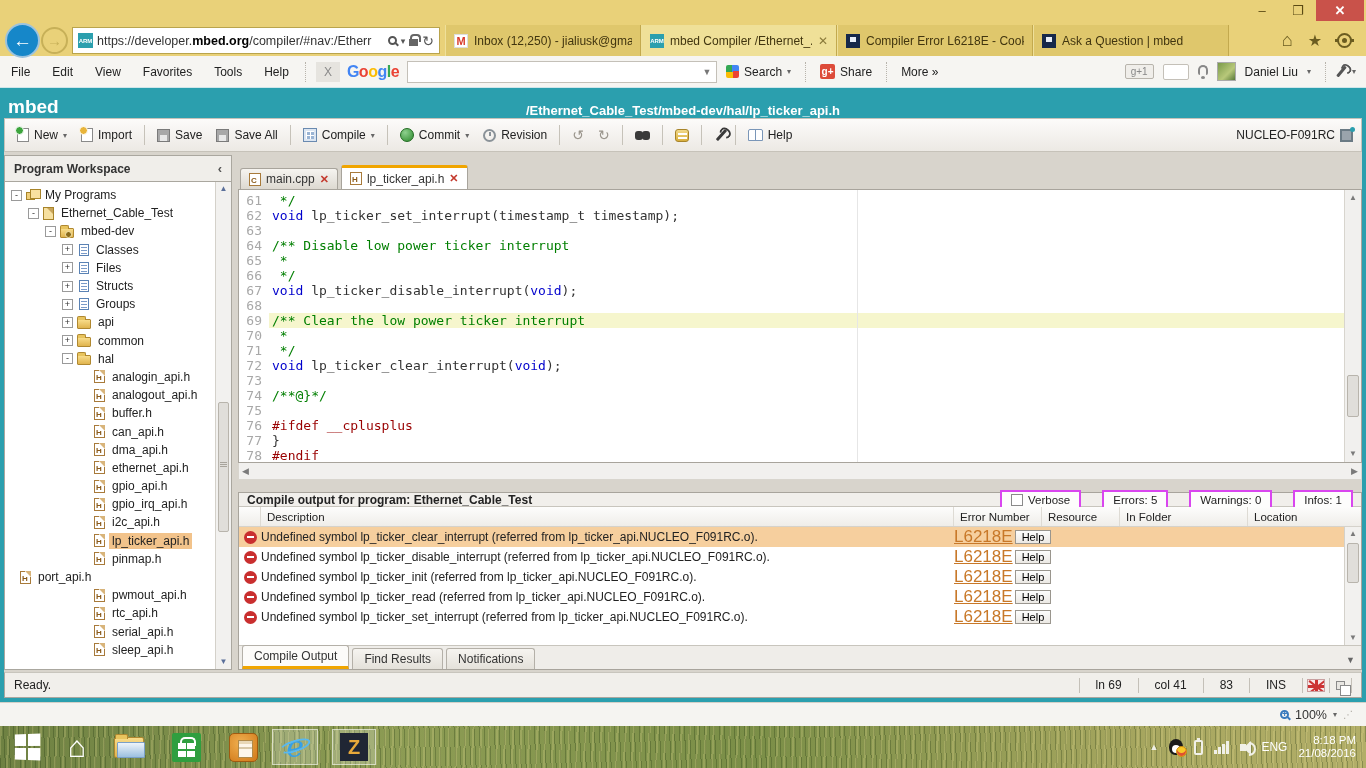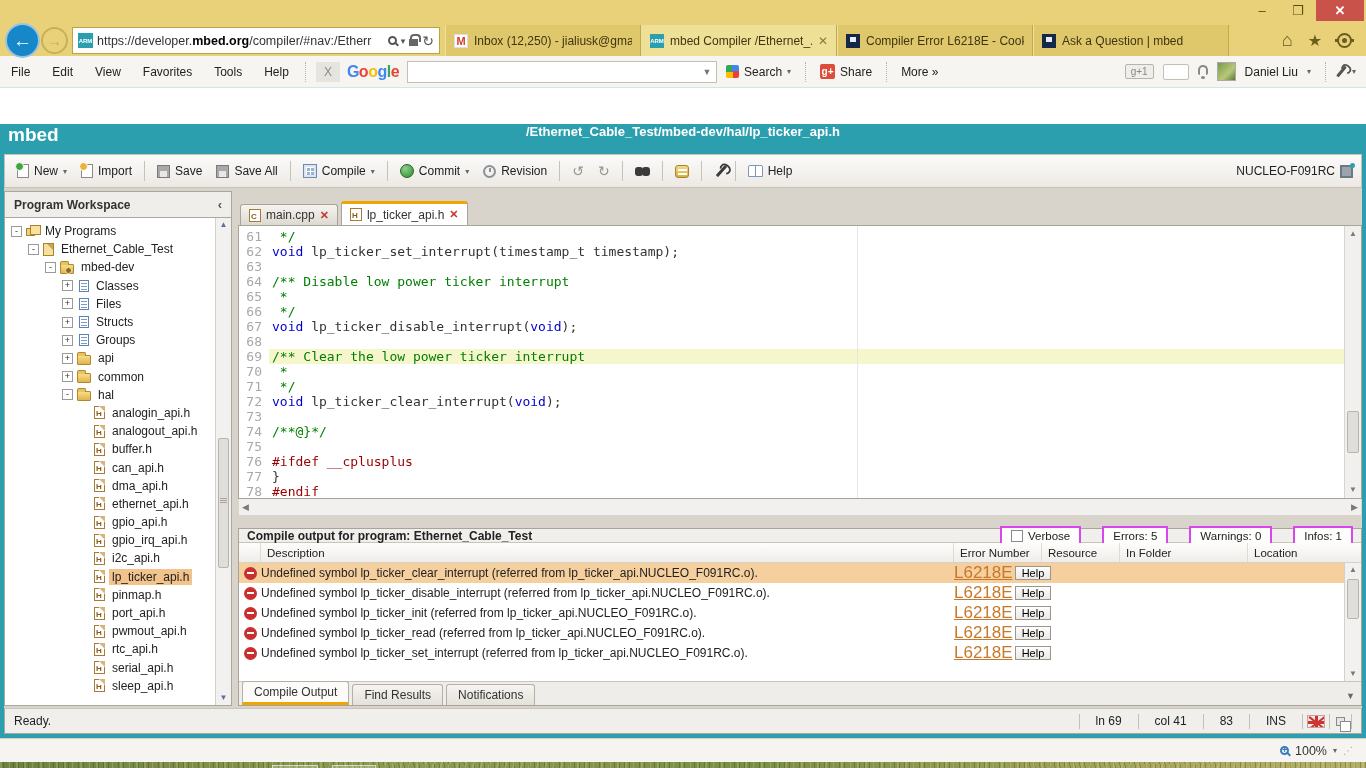--- a/index.html
+++ b/index.html
@@ -56,21 +56,21 @@
   .gsmbox { width:26px; height:16px; background:#fff; border:1px solid #c4c0b8; border-radius:2px; }
   .bell { width:10px; height:10px; border:2px solid #888; border-radius:50% 50% 2px 2px; border-bottom:none; position:relative; margin-top:-3px; }
   .bell::after { content:""; position:absolute; left:1px; bottom:-4px; width:4px; height:3px; background:#888; border-radius:50%; }
   .avatar { width:19px; height:19px; background:linear-gradient(135deg,#7a9a4a,#b8c87a 60%,#5a7a3a); border:1px solid #aaa; }
   .ddv { font-size:8px; color:#666; }
   .wrench-ic { width:3px; height:13px; background:#555; transform:rotate(40deg); border-radius:1px; position:relative; }
   .wrench-ic::before { content:""; position:absolute; top:-3px; left:-2px; width:7px; height:5px; border:2px solid #555; border-radius:50%; border-bottom-color:transparent; }
 
   
   .page { background:#2b9fae; padding:0 4px 4px 4px; height:614px; }
-  .band { height:30px; color:#fff; display:flex; align-items:flex-start; position:relative;margin-top:36px; }
+  .band { height:30px; color:#fff; display:flex; align-items:flex-end; position:relative; }
   .mbed-logo { font-size:19px; font-weight:bold; padding-left:4px; z-index:2; }
   .band-path { position:absolute; left:0; right:0; text-align:center; font-weight:bold; font-size:13px; }
   .page-inner { background:#d8d4cc; height:580px; display:flex; flex-direction:column; }
 
   .mtoolbar { height:34px; background:linear-gradient(#fcfbfa,#ecE9e4); border:1px solid #c6c2b9; display:flex; align-items:center; padding:0 6px; gap:2px; position:relative; flex-shrink:0; }
   .tbtn { display:flex; align-items:center; gap:5px; padding:4px 6px; border-radius:3px; color:#222; }
   .tsep { width:1px; height:20px; background:#c6c2b9; margin:0 4px; }
   .device { position:absolute; right:8px; display:flex; align-items:center; gap:5px; font-size:12px; }
   .chip-ic { width:13px; height:13px; background:#9aa4ac; border:2px solid #6a7a84; position:relative; }
   .chip-ic::after { content:""; position:absolute; right:-4px; top:-4px; width:5px; height:5px; border-radius:50%; background:#2b9fae; }
@@ -519,21 +519,21 @@
                 <div class="tree-row selected" style="padding-left: 74px;">
                   <span style="width: 11px;"></span>
                   <span class="ti ti-hfile"></span>
                   <span class="tree-label">lp_ticker_api.h</span>
                 </div>
                 <div class="tree-row" style="padding-left: 74px;">
                   <span style="width: 11px;"></span>
                   <span class="ti ti-hfile"></span>
                   <span class="tree-label">pinmap.h</span>
                 </div>
-                <div class="tree-row" style="padding-left: 74px;">
+                <div class="tree-row" style="">
                   <span style="width: 11px;"></span>
                   <span class="ti ti-hfile"></span>
                   <span class="tree-label">port_api.h</span>
                 </div>
                 <div class="tree-row" style="padding-left: 74px;">
                   <span style="width: 11px;"></span>
                   <span class="ti ti-hfile"></span>
                   <span class="tree-label">pwmout_api.h</span>
                 </div>
                 <div class="tree-row" style="padding-left: 74px;">

